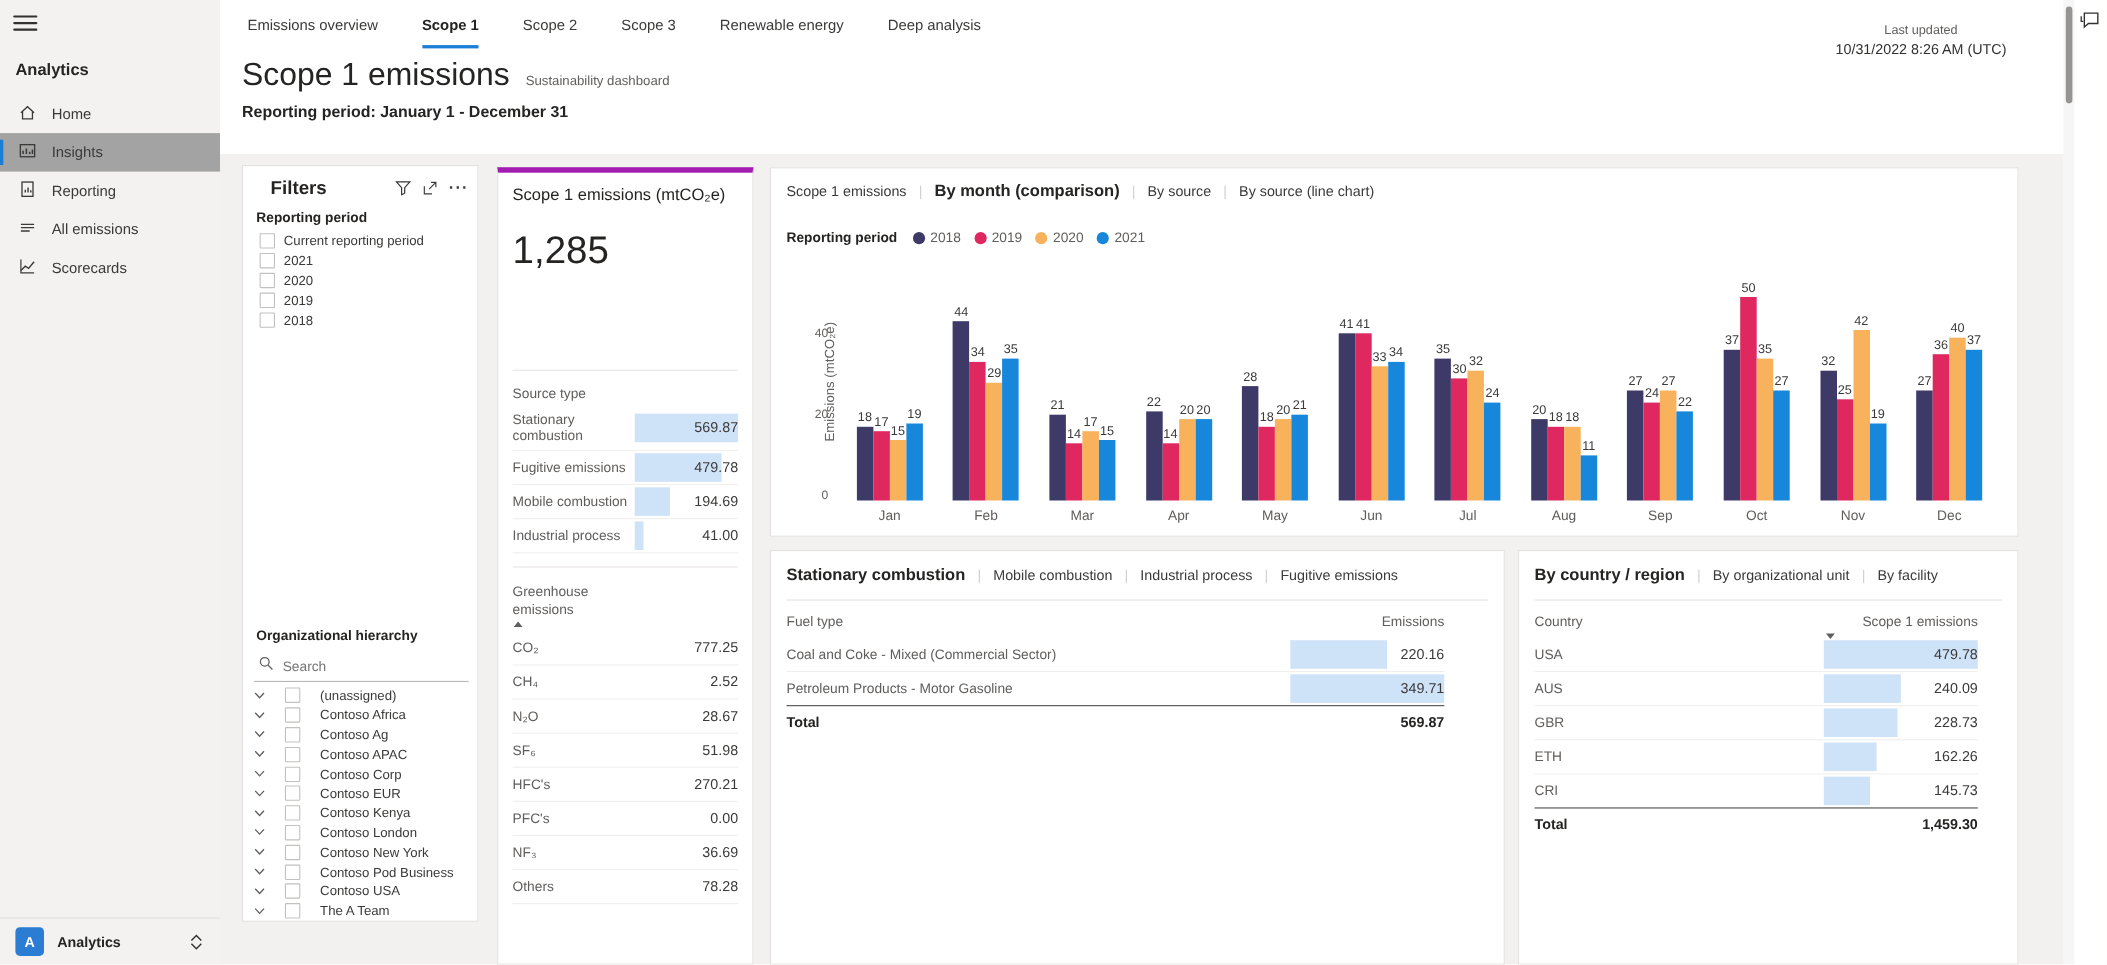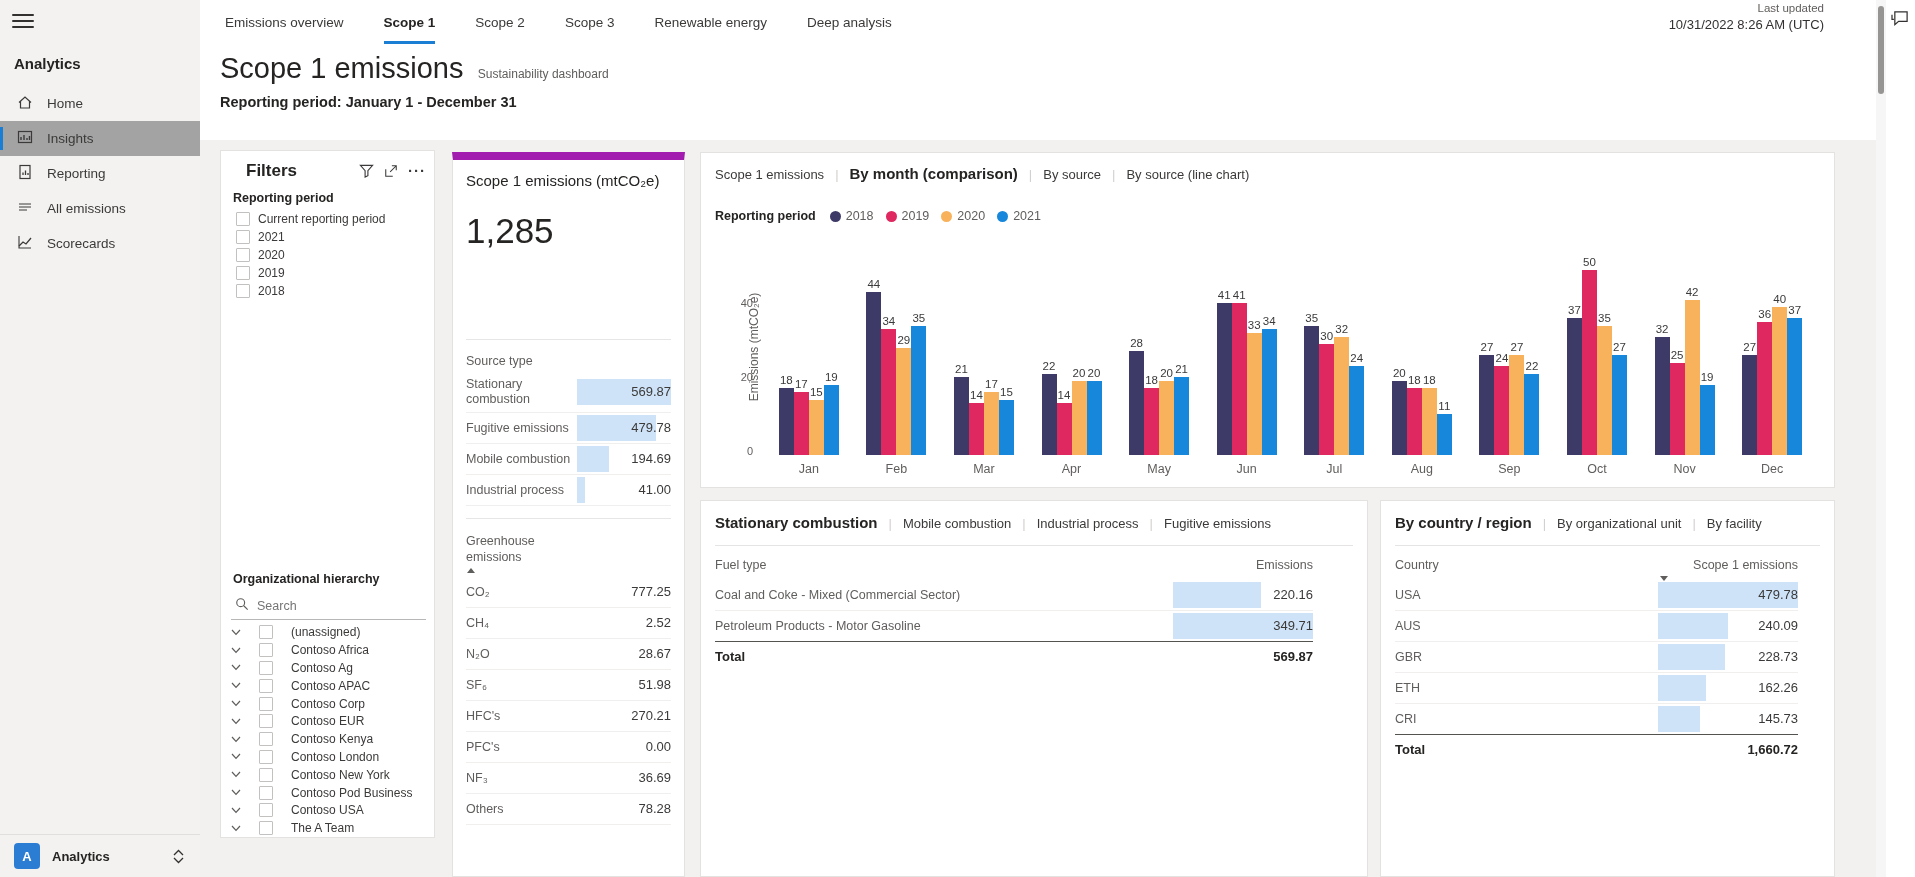--- a/index.html
+++ b/index.html
@@ -21,38 +21,38 @@
   .ws-badge{width:26px;height:26px;margin-left:14px;border-radius:4px;background:#2b7cd3;color:#fff;
             font-size:13px;font-weight:bold;display:flex;align-items:center;justify-content:center;}
   .ws-label{margin-left:12px;font-size:13px;font-weight:bold;color:#252423;flex:1;}
   .ws-switch{margin-right:16px;cursor:pointer;display:flex;flex-direction:column;align-items:center;gap:1px;}
   
   .topbar{position:absolute;left:200px;top:0;width:1676px;height:44px;background:#fff;z-index:4;}
   .top-tabs{display:flex;align-items:stretch;height:44px;padding-left:25px;gap:40px;}
   .top-tab{display:flex;align-items:center;font-size:13.5px;color:#3b3a39;cursor:pointer;
            border-bottom:3px solid transparent;padding-top:3px;}
   .top-tab.active{font-weight:bold;color:#252423;border-bottom-color:#1a7fd4;}
-  .updated{position:absolute;right:52px;top:2px;text-align:right;}
+  .updated{position:absolute;right:52px;top:22px;text-align:center;}
   .updated .lu-label{font-size:11.5px;color:#605e5c;}
   .updated .lu-value{font-size:13px;color:#323130;margin-top:3px;}
   
   .titleblock{position:absolute;left:220px;top:52px;z-index:4;}
   .page-title{font-size:29px;font-weight:400;color:#252423;display:inline;}
   .page-subtitle{font-size:12px;color:#605e5c;margin-left:10px;}
   .page-period{font-size:14.5px;font-weight:bold;margin-top:9px;color:#252423;}
   
   .content-bg{position:absolute;left:200px;top:140px;width:1676px;height:737px;background:#f2f1ef;z-index:1;}
   .vscroll{position:absolute;left:1876px;top:0;width:10px;height:877px;background:#f6f6f6;z-index:6;}
   .vscroll .thumb{position:absolute;left:2px;top:6px;width:6px;height:88px;background:#979593;border-radius:3px;}
   .rail-right{position:absolute;left:1886px;top:0;width:29px;height:877px;background:#fff;z-index:6;}
   .chat-ico{position:absolute;left:5px;top:10px;cursor:pointer;}
   
   .card{position:absolute;background:#fff;border:1px solid #e4e2e0;box-sizing:border-box;z-index:3;}
   .card-filters{left:220px;top:150px;width:215px;height:688px;display:flex;flex-direction:column;}
-  .card-kpi{left:452px;top:152px;width:233px;height:725px;border-top:8px solid #a21caf;padding:12px 13px;}
+  .card-kpi{left:452px;top:152px;width:233px;height:725px;border-top:5px solid #a21caf;padding:12px 13px;}
   .card-chart{left:700px;top:152px;width:1135px;height:336px;}
   .card-fuel{left:700px;top:500px;width:668px;height:377px;padding:13px 14px;}
   .card-country{left:1380px;top:500px;width:455px;height:377px;padding:13px 14px;}
   
   .flt-head{display:flex;align-items:center;padding:10px 8px 6px 25px;}
   .flt-title{font-size:17px;font-weight:bold;flex:1;}
   .flt-icons{display:flex;gap:10px;align-items:center;color:#3b3a39;}
   .flt-icons .ico{cursor:pointer;display:flex;align-items:center;}
   .more-dots{font-size:15px;font-weight:bold;letter-spacing:1px;color:#3b3a39;line-height:10px;}
   .flt-group-label{font-size:12.5px;font-weight:bold;color:#252423;margin:4px 0 5px 12px;}
@@ -828,21 +828,21 @@
           <div class="t-row">
             <span class="lbl">CRI</span>
             <span class="valcell">
               <span class="databar" style="width: 30%; background: rgb(207, 227, 248);"></span>
               <span class="val">145.73</span>
             </span>
           </div>
         </div>
       <div class="t-total">
         <span class="lbl">Total</span>
-        <span class="val">1,660.72</span>
+        <span class="val">1,459.30</span>
       </div>
     </div>
   </section>
 
   <div class="vscroll">
       <div class="thumb"></div>
     </div>
   <div class="rail-right">
     <span class="chat-ico">
       <svg width="19" height="17" viewBox="0 0 20 18">

